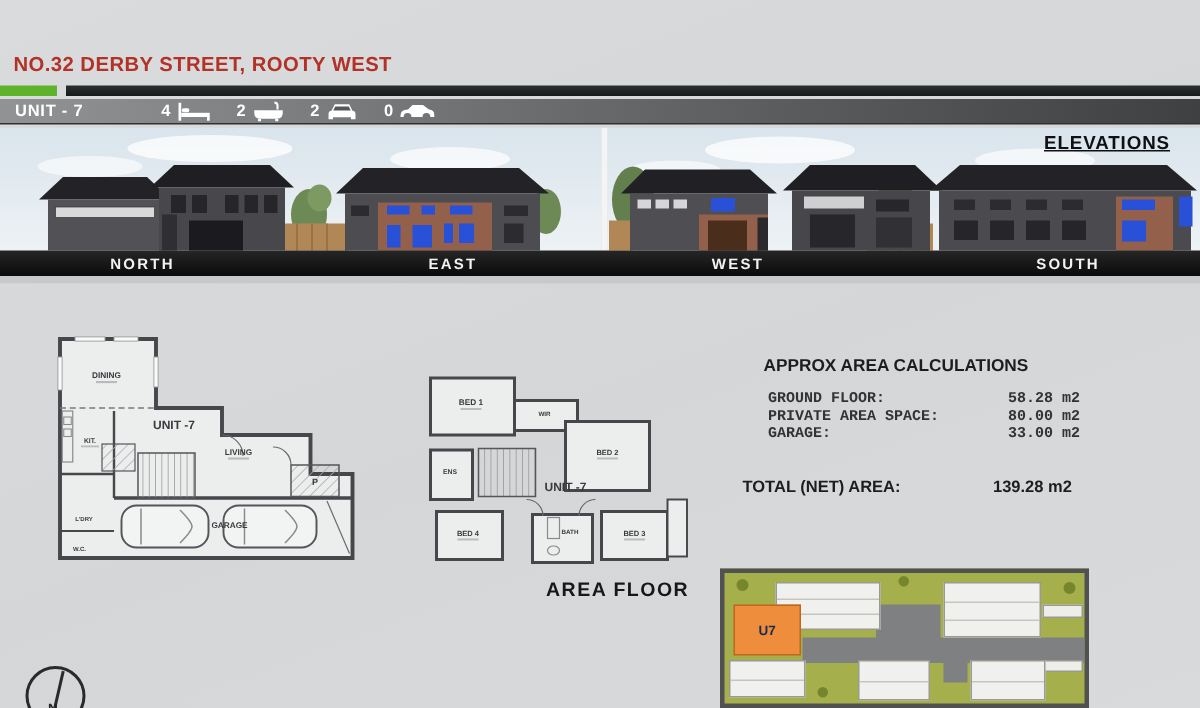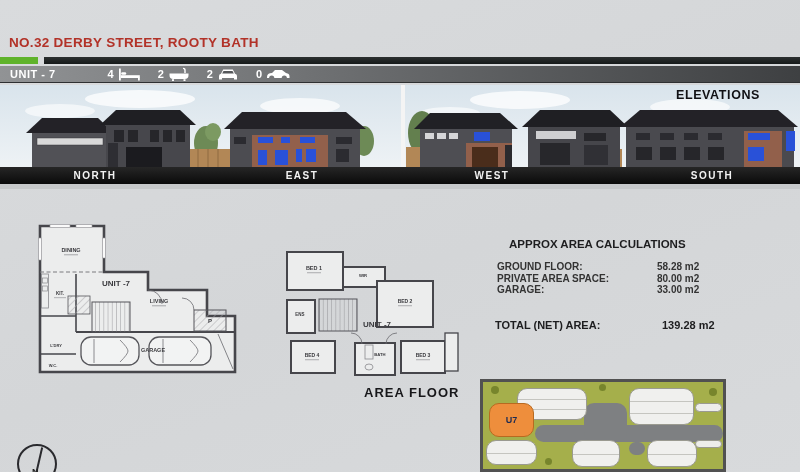--- a/index.html
+++ b/index.html
@@ -11,48 +11,48 @@
   .green-bar { left:0; top:57px; width:38px; height:7px; background:#5fb32b; }
   .black-bar { left:44px; top:57px; width:756px; height:7px; background:linear-gradient(180deg,#2c3030,#161a1a); }
   .unit-bar { left:0; top:66px; width:800px; height:17px;
               background:linear-gradient(90deg,#919395 0%,#6a6c6e 45%,#3e4042 100%);
               border-bottom:1px solid #2e3032; display:flex; align-items:center; color:#fff; }
   .unit-bar .ulabel { margin-left:10px; font-size:11px; font-weight:bold; letter-spacing:.5px; }
   .stats { display:flex; align-items:center; margin-left:52px; gap:17px; }
   .stat { display:flex; align-items:center; gap:4px; }
   .stat .cnt { font-size:11px; font-weight:bold; }
   .stat svg { display:block; }
-  .elev-heading { left:676px; top:88px; font-size:12.5px; font-weight:bold; color:#101014; letter-spacing:.6px; }
+  .elev-heading { left:696px; top:88px; font-size:12.5px; font-weight:bold; color:#101014; letter-spacing:.6px;text-decoration:underline; }
   .caption { font-size:13px; font-weight:bold; color:#17171a; letter-spacing:1px; }
   .calc-head { left:509px; top:238px; font-size:11.5px; font-weight:bold; color:#1d1d1f; }
-  .calc-rows { left:497px; top:261px; width:230px; }
+  .calc-rows { left:512px; top:261px; width:230px;font-family:Liberation Mono, monospace; }
   .calc-row { position:relative; height:11.6px; font-size:10px; font-weight:600; color:#333; }
   .calc-row .val { position:absolute; left:160px; top:0;text-align:right; }
   .calc-total { left:495px; top:319px; width:240px; position:absolute; font-size:11px; font-weight:bold; color:#1d1d1f; }
   .calc-total .val { position:absolute; left:167px; top:0; }
   .siteplan { left:480px; top:379px; width:246px; height:93px; background:#a5af4b;
               border:3px solid #515151; }
-  .sp { position:absolute;border-radius:10px; }
+  .sp { position:absolute; }
   .sp-unit { background:#f0f0ee; border:1px solid #9a9a90; }
   .sp-inner { position:absolute; background:transparent; border-top:1px solid #c5c5c0; left:0; right:0; }
   .sp-drive { background:#7e8082; }
   .sp-u7 { background:#ee8e3c; border:1px solid #b86a20; color:#1b2a52;
            font-size:9px; font-weight:bold; display:flex; align-items:center; justify-content:center; }
   .sp-tree { border-radius:50%; background:#77852c; }
   .sp-park { background:#ededea; border:1px solid #9a9a90; }
   .compass { left:17px; top:444px; width:40px; height:40px; border:2.5px solid #2a2a2e; border-radius:50%; }
   .needle { position:absolute; left:18px; top:1px; width:2.2px; height:37px; background:#2a2a2e; transform:rotate(13deg); }
   .compass .n { position:absolute; left:13px; top:21px; font-size:9px; font-weight:bold; color:#222; }
 </style>
 </head>
 <body>
 
 <div class="page">
 
-  <div class="abs title">NO.32 DERBY STREET, ROOTY BATH</div>
+  <div class="abs title">NO.32 DERBY STREET, ROOTY WEST</div>
 
   <div class="abs green-bar"></div>
   <div class="abs black-bar"></div>
 
   <div class="abs unit-bar">
     <span class="ulabel">UNIT - 7</span>
     <span class="stats">
       <span class="stat">
         <span class="cnt">4</span>
         <svg width="23" height="13" viewBox="0 0 23 13">

